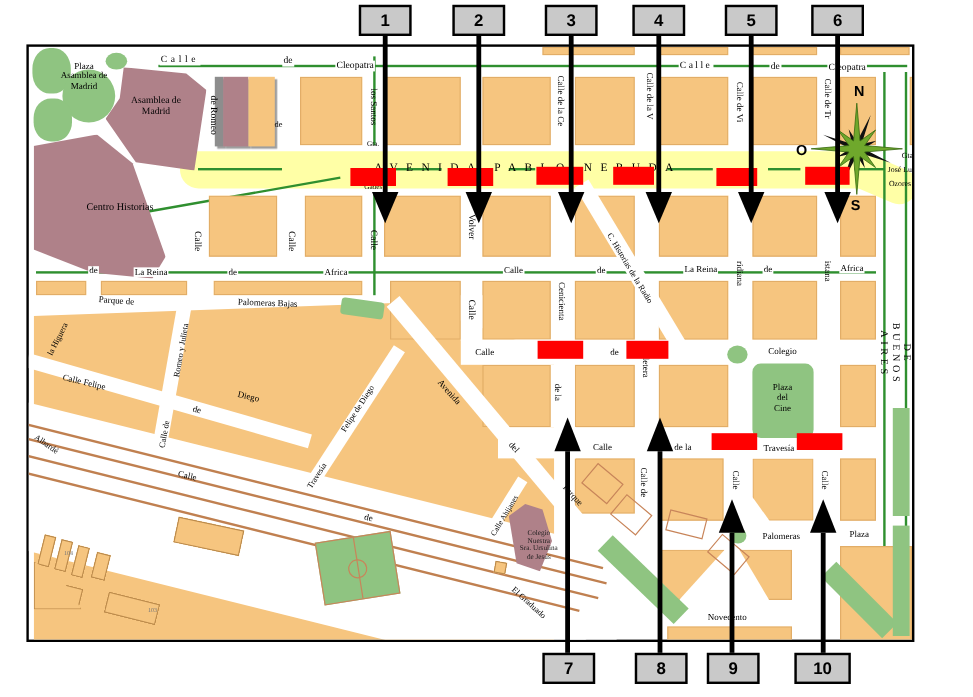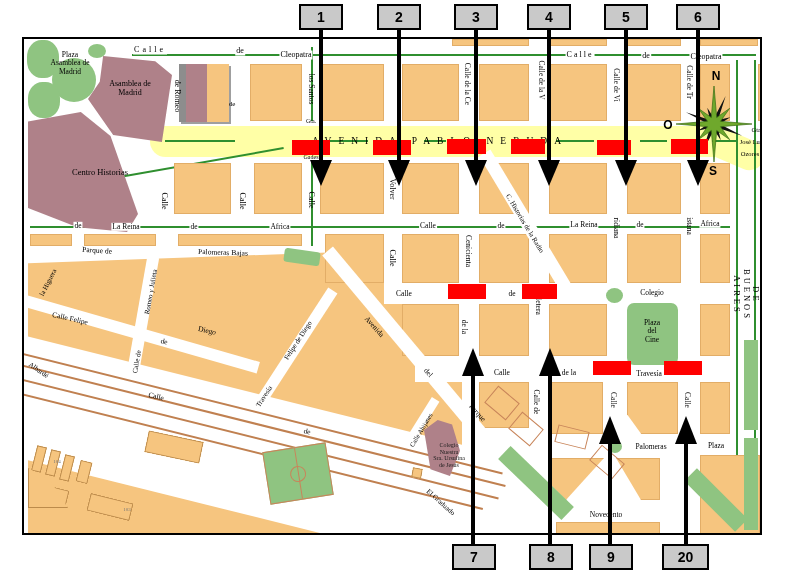--- a/index.html
+++ b/index.html
@@ -308,15 +308,15 @@
 
   <div class="mbox" style="left:299px;top:4px;">1</div>
   <div class="mbox" style="left:377px;top:4px;">2</div>
   <div class="mbox" style="left:454px;top:4px;">3</div>
   <div class="mbox" style="left:527px;top:4px;">4</div>
   <div class="mbox" style="left:604px;top:4px;">5</div>
   <div class="mbox" style="left:676px;top:4px;">6</div>
   <div class="mbox" style="left:452px;top:544px;">7</div>
   <div class="mbox" style="left:529px;top:544px;">8</div>
   <div class="mbox" style="left:589px;top:544px;">9</div>
-  <div class="mbox" style="left:662px;top:544px;width:47px;">20</div>
+  <div class="mbox" style="left:662px;top:544px;width:47px;">10</div>
 
 </div>
 
 </body></html>

